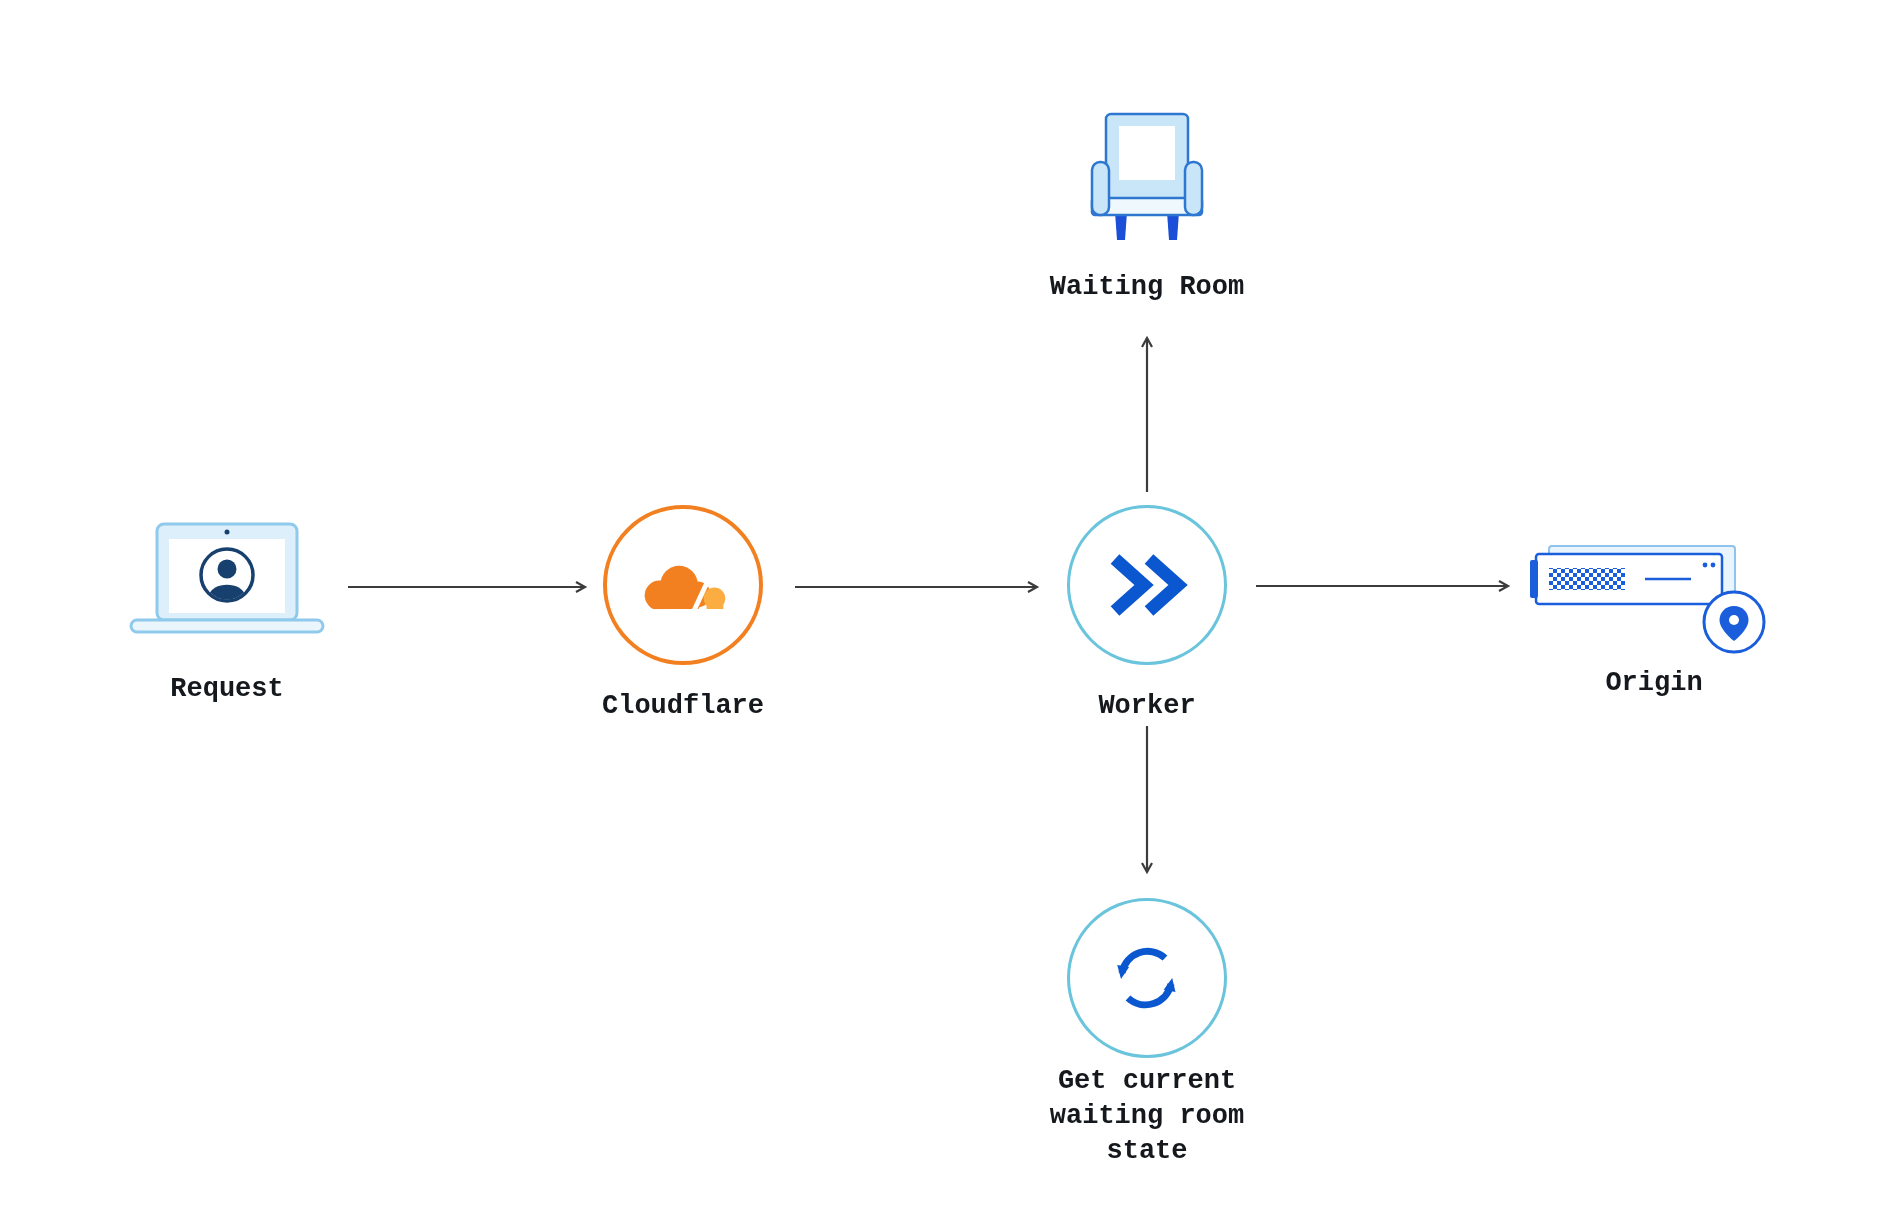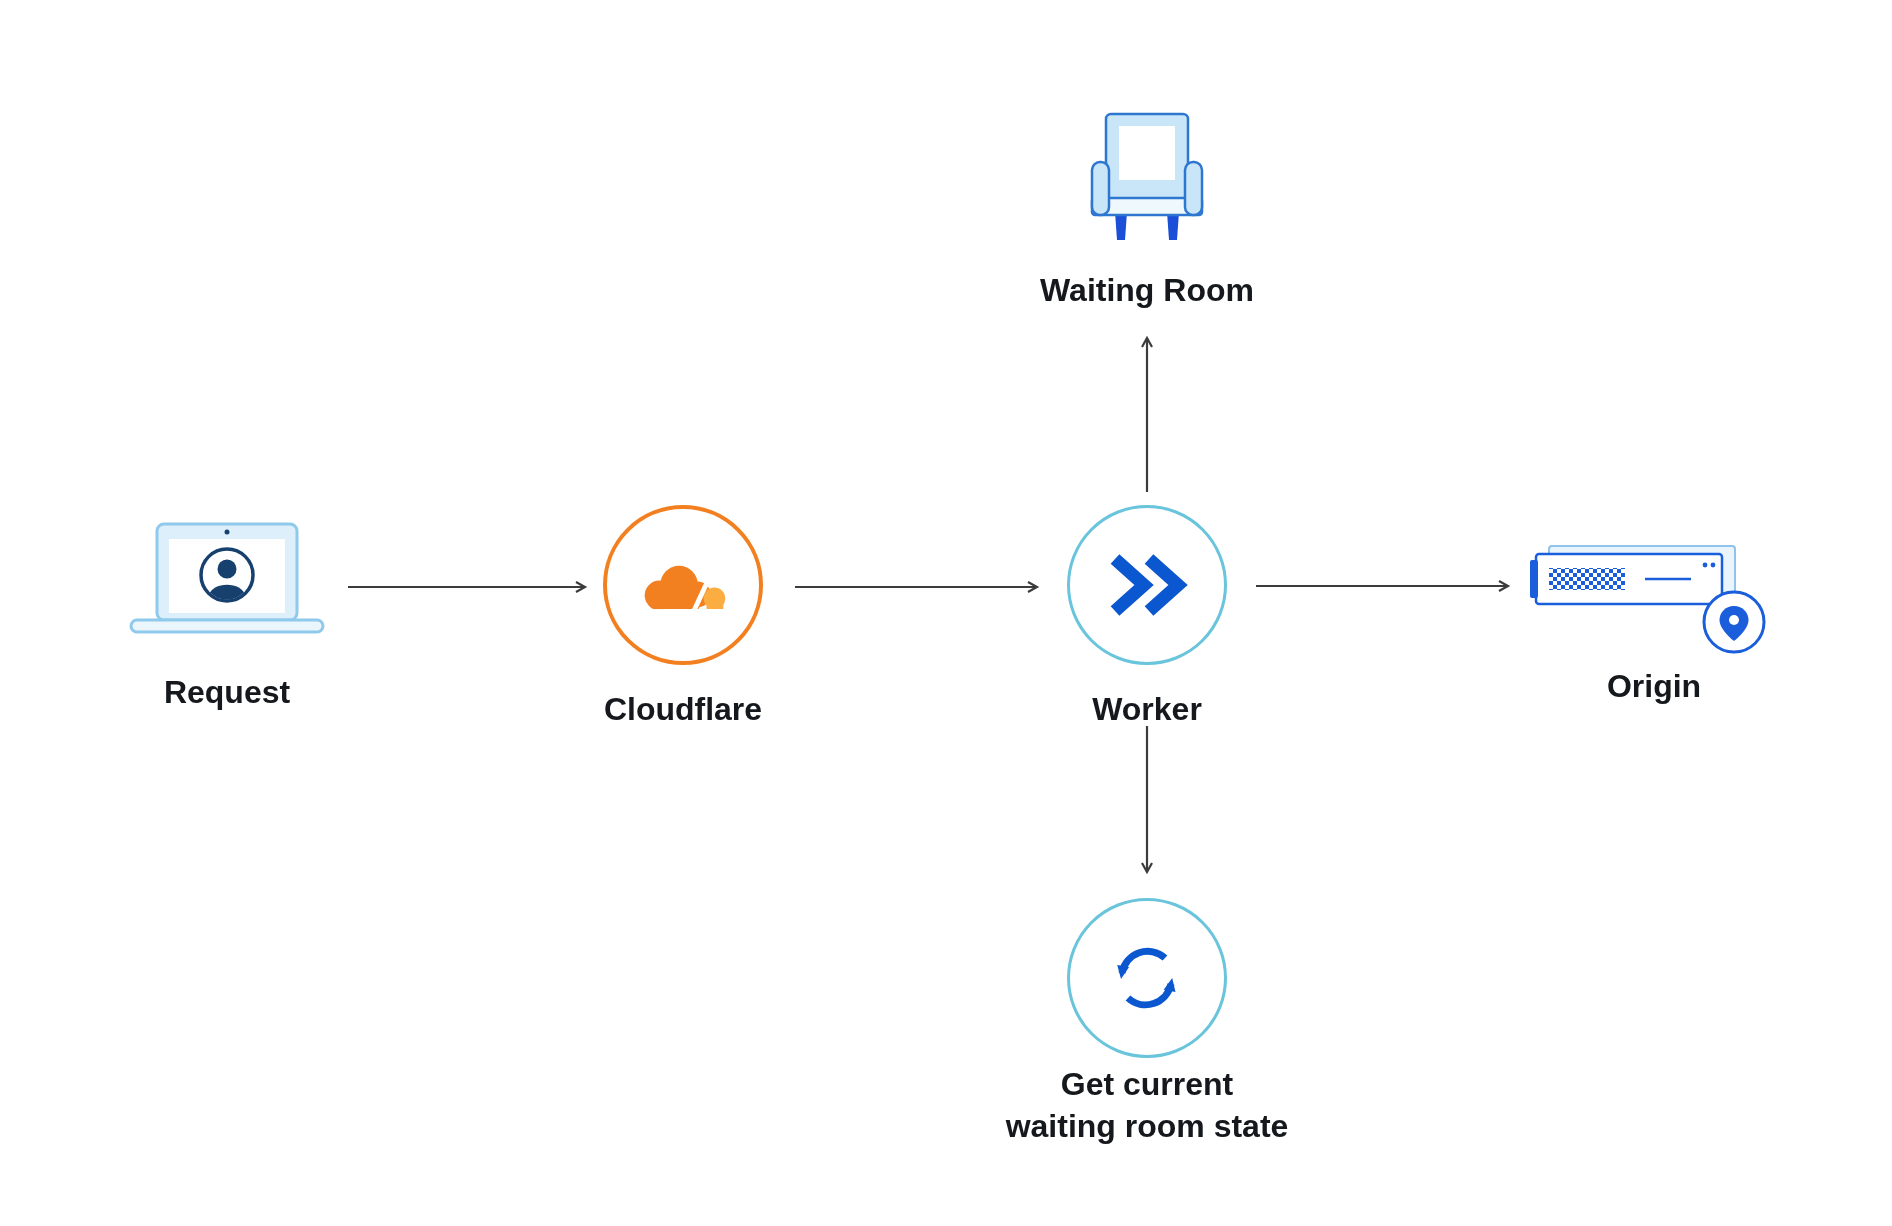--- a/index.html
+++ b/index.html
@@ -22,25 +22,26 @@
   }
 
   .node {
     position:absolute;
     display:flex;
     flex-direction:column;
     align-items:center;
   }
 
   .node-label {
-    font-size:32px;
+    font-size:27px;
     font-weight:700;
     color:#15181C;
     line-height:1.3;
     text-align:center;
+    font-family:Liberation Mono, monospace;
   }
 
   .ring {
     border-radius:50%;
     background:#ffffff;
     display:flex;
     align-items:center;
     justify-content:center;
   }
   .ring-orange {

